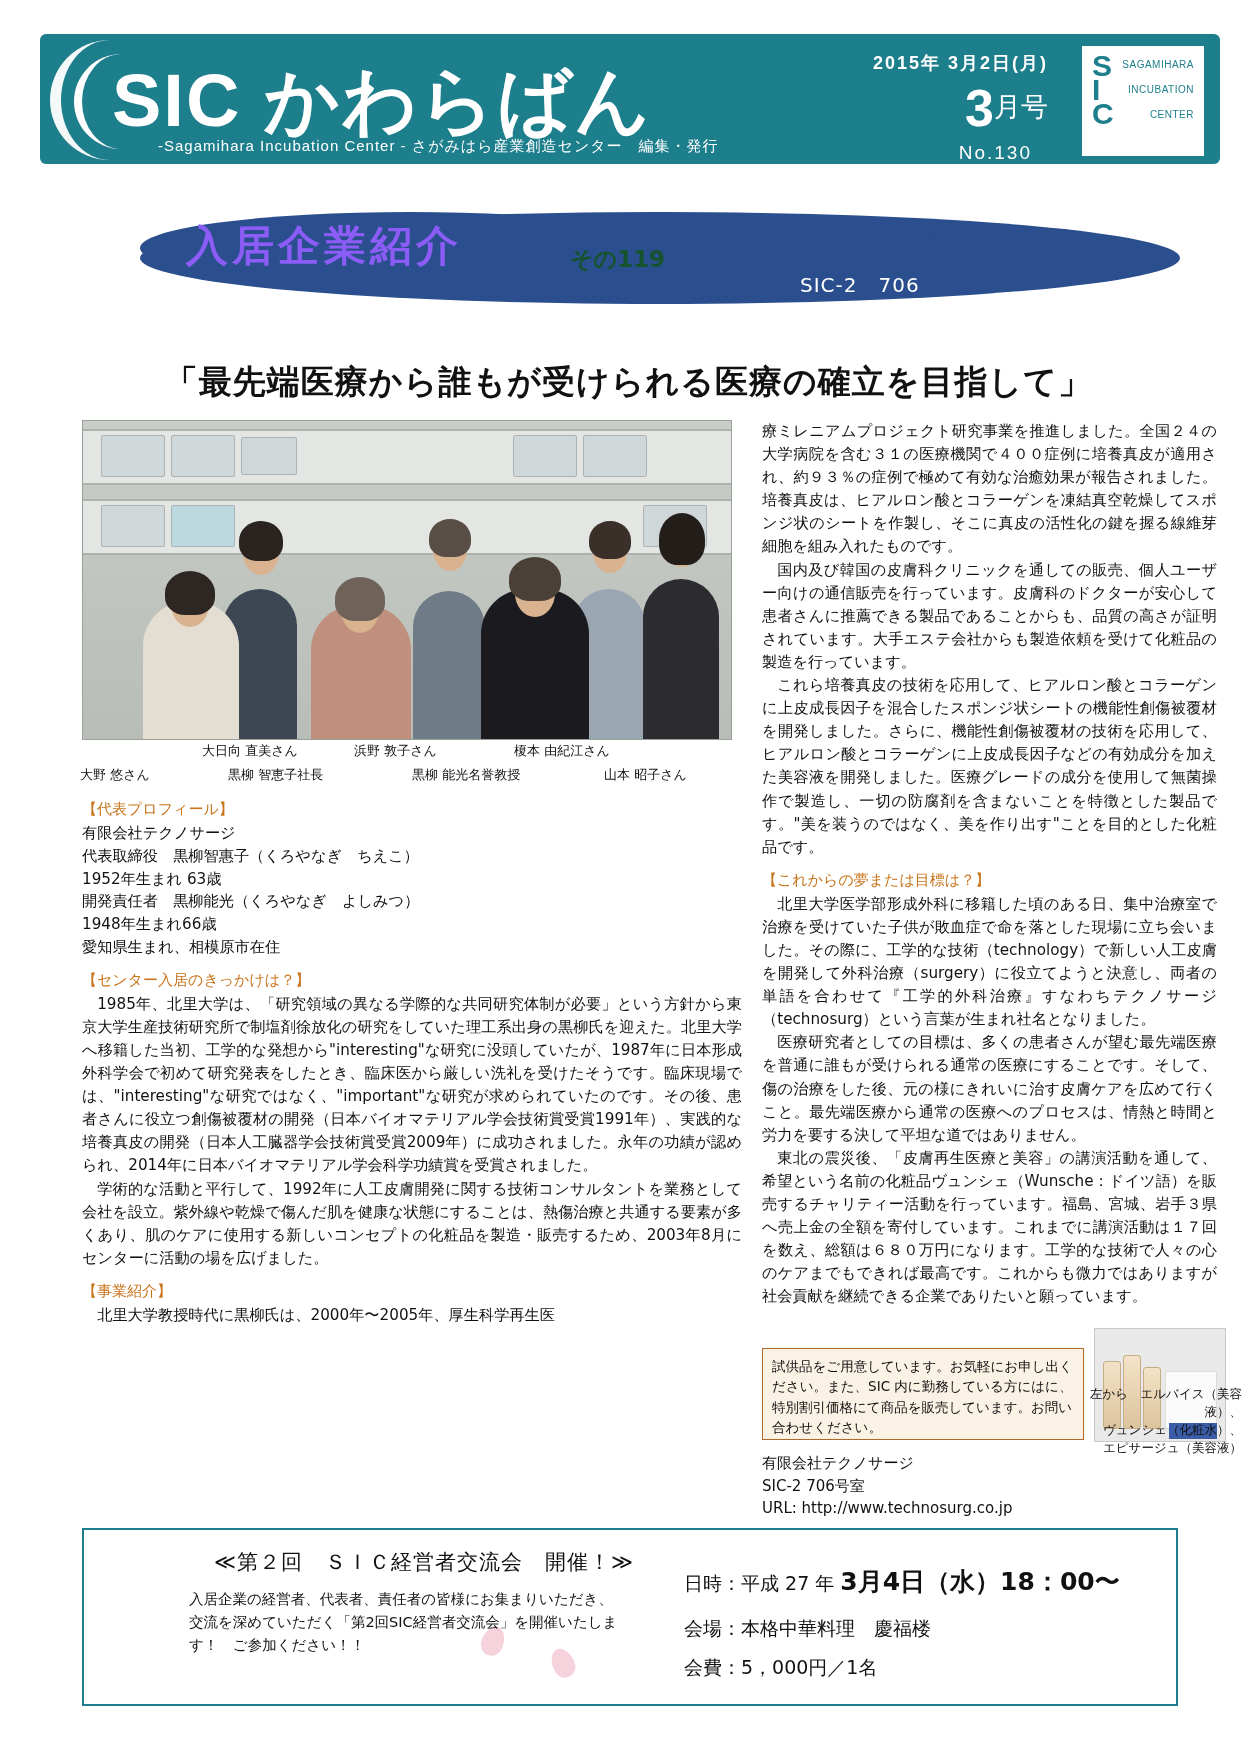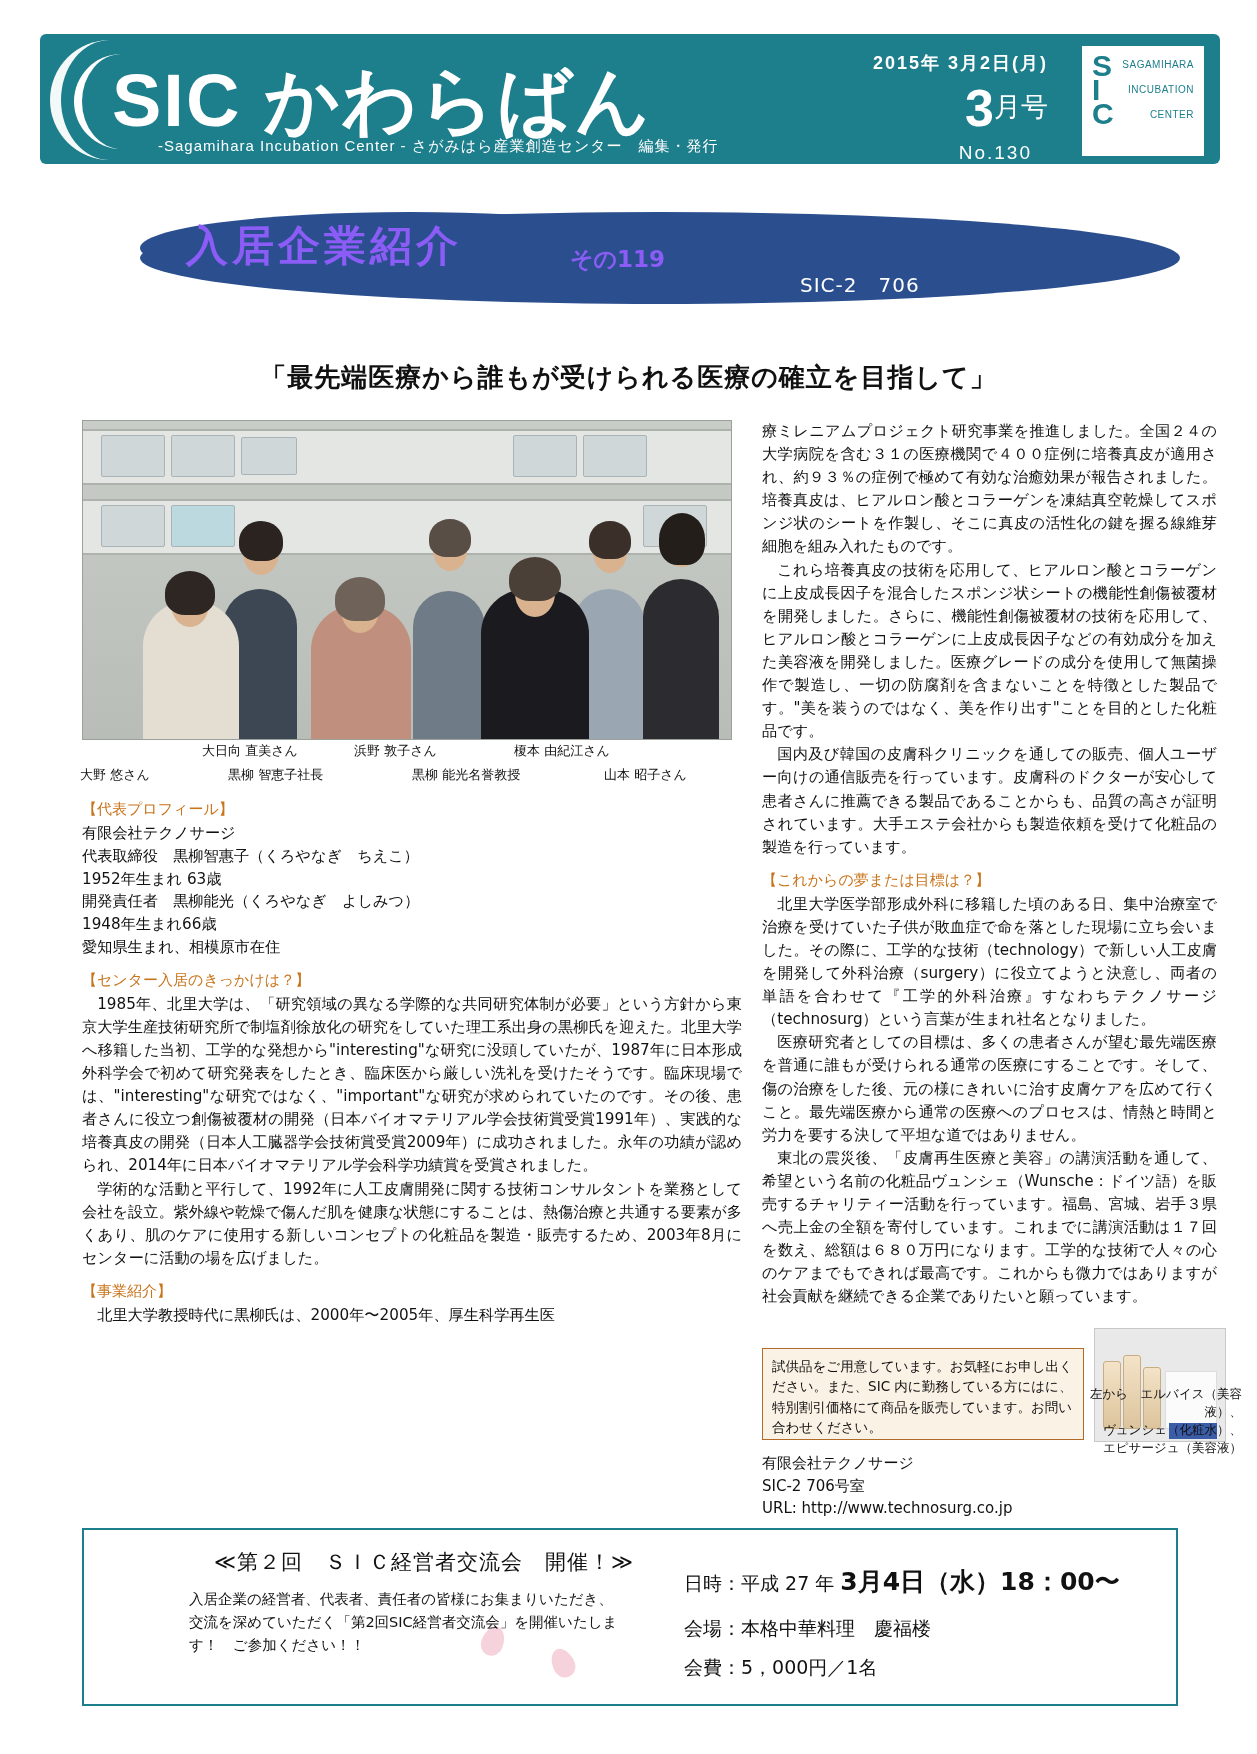--- a/index.html
+++ b/index.html
@@ -155,21 +155,21 @@
     color: #8b5cf6;
     letter-spacing: 4px;
     white-space: nowrap;
   }
   .banner-sub {
     position: absolute;
     left: 570px; top: 244px;
     font-family: "DejaVu Sans", sans-serif;
     font-weight: bold;
     font-size: 23px;
-    color: #8b5cf6;
+    color: #14532d;
     white-space: nowrap;
   }
   .banner-note {
     position: absolute;
     left: 750px; top: 226px;
     font-family: "DejaVu Sans", sans-serif;
     font-size: 16px;
     color: #2b4f8e;
     white-space: nowrap;
   }
@@ -194,21 +194,21 @@
   }
 
   
   .headline {
     position: absolute;
     left: 0; top: 360px;
     width: 1257px;
     text-align: center;
     font-family: "DejaVu Sans", sans-serif;
     font-weight: bold;
-    font-size: 26px;
+    font-size: 33px;
     color: #111;
     letter-spacing: 1px;
     white-space: nowrap;
   }
 
   
   .photo {
     position: absolute;
     left: 82px; top: 420px;
     width: 648px; height: 318px;
@@ -496,22 +496,22 @@
     <div class="sec-head">【センター入居のきっかけは？】</div>
     <p class="para indent">1985年、北里大学は、「研究領域の異なる学際的な共同研究体制が必要」という方針から東京大学生産技術研究所で制塩剤徐放化の研究をしていた理工系出身の黒柳氏を迎えた。北里大学へ移籍した当初、工学的な発想から"interesting"な研究に没頭していたが、1987年に日本形成外科学会で初めて研究発表をしたとき、臨床医から厳しい洗礼を受けたそうです。臨床現場では、"interesting"な研究ではなく、"important"な研究が求められていたのです。その後、患者さんに役立つ創傷被覆材の開発（日本バイオマテリアル学会技術賞受賞1991年）、実践的な培養真皮の開発（日本人工臓器学会技術賞受賞2009年）に成功されました。永年の功績が認められ、2014年に日本バイオマテリアル学会科学功績賞を受賞されました。</p>
     <p class="para indent">学術的な活動と平行して、1992年に人工皮膚開発に関する技術コンサルタントを業務として会社を設立。紫外線や乾燥で傷んだ肌を健康な状態にすることは、熱傷治療と共通する要素が多くあり、肌のケアに使用する新しいコンセプトの化粧品を製造・販売するため、2003年8月にセンターに活動の場を広げました。</p>
 
     <div class="sec-head">【事業紹介】</div>
     <p class="para indent">北里大学教授時代に黒柳氏は、2000年〜2005年、厚生科学再生医</p>
   </div>
 
   <div class="col-right">
     <p class="para">療ミレニアムプロジェクト研究事業を推進しました。全国２４の大学病院を含む３１の医療機関で４００症例に培養真皮が適用され、約９３％の症例で極めて有効な治癒効果が報告されました。培養真皮は、ヒアルロン酸とコラーゲンを凍結真空乾燥してスポンジ状のシートを作製し、そこに真皮の活性化の鍵を握る線維芽細胞を組み入れたものです。</p>
+    <p class="para indent">国内及び韓国の皮膚科クリニックを通しての販売、個人ユーザー向けの通信販売を行っています。皮膚科のドクターが安心して患者さんに推薦できる製品であることからも、品質の高さが証明されています。大手エステ会社からも製造依頼を受けて化粧品の製造を行っています。</p>
     <p class="para indent">これら培養真皮の技術を応用して、ヒアルロン酸とコラーゲンに上皮成長因子を混合したスポンジ状シートの機能性創傷被覆材を開発しました。さらに、機能性創傷被覆材の技術を応用して、ヒアルロン酸とコラーゲンに上皮成長因子などの有効成分を加えた美容液を開発しました。医療グレードの成分を使用して無菌操作で製造し、一切の防腐剤を含まないことを特徴とした製品です。"美を装うのではなく、美を作り出す"ことを目的とした化粧品です。</p>
-    <p class="para indent">国内及び韓国の皮膚科クリニックを通しての販売、個人ユーザー向けの通信販売を行っています。皮膚科のドクターが安心して患者さんに推薦できる製品であることからも、品質の高さが証明されています。大手エステ会社からも製造依頼を受けて化粧品の製造を行っています。</p>
     <div class="sec-head">【これからの夢または目標は？】</div>
     <p class="para indent">北里大学医学部形成外科に移籍した頃のある日、集中治療室で治療を受けていた子供が敗血症で命を落とした現場に立ち会いました。その際に、工学的な技術（technology）で新しい人工皮膚を開発して外科治療（surgery）に役立てようと決意し、両者の単語を合わせて『工学的外科治療』すなわちテクノサージ（technosurg）という言葉が生まれ社名となりました。</p>
     <p class="para indent">医療研究者としての目標は、多くの患者さんが望む最先端医療を普通に誰もが受けられる通常の医療にすることです。そして、傷の治療をした後、元の様にきれいに治す皮膚ケアを広めて行くこと。最先端医療から通常の医療へのプロセスは、情熱と時間と労力を要する決して平坦な道ではありません。</p>
     <p class="para indent">東北の震災後、「皮膚再生医療と美容」の講演活動を通して、希望という名前の化粧品ヴュンシェ（Wunsche：ドイツ語）を販売するチャリティー活動を行っています。福島、宮城、岩手３県へ売上金の全額を寄付しています。これまでに講演活動は１７回を数え、総額は６８０万円になります。工学的な技術で人々の心のケアまでもできれば最高です。これからも微力ではありますが社会貢献を継続できる企業でありたいと願っています。</p>
   </div>
 
   <div class="sample-box">試供品をご用意しています。お気軽にお申し出ください。また、SIC 内に勤務している方にはに、特別割引価格にて商品を販売しています。お問い合わせください。</div>
 
   <div class="product-photo">
     <div class="bottle" style="left:8px; width:16px; height:66px;"></div>

